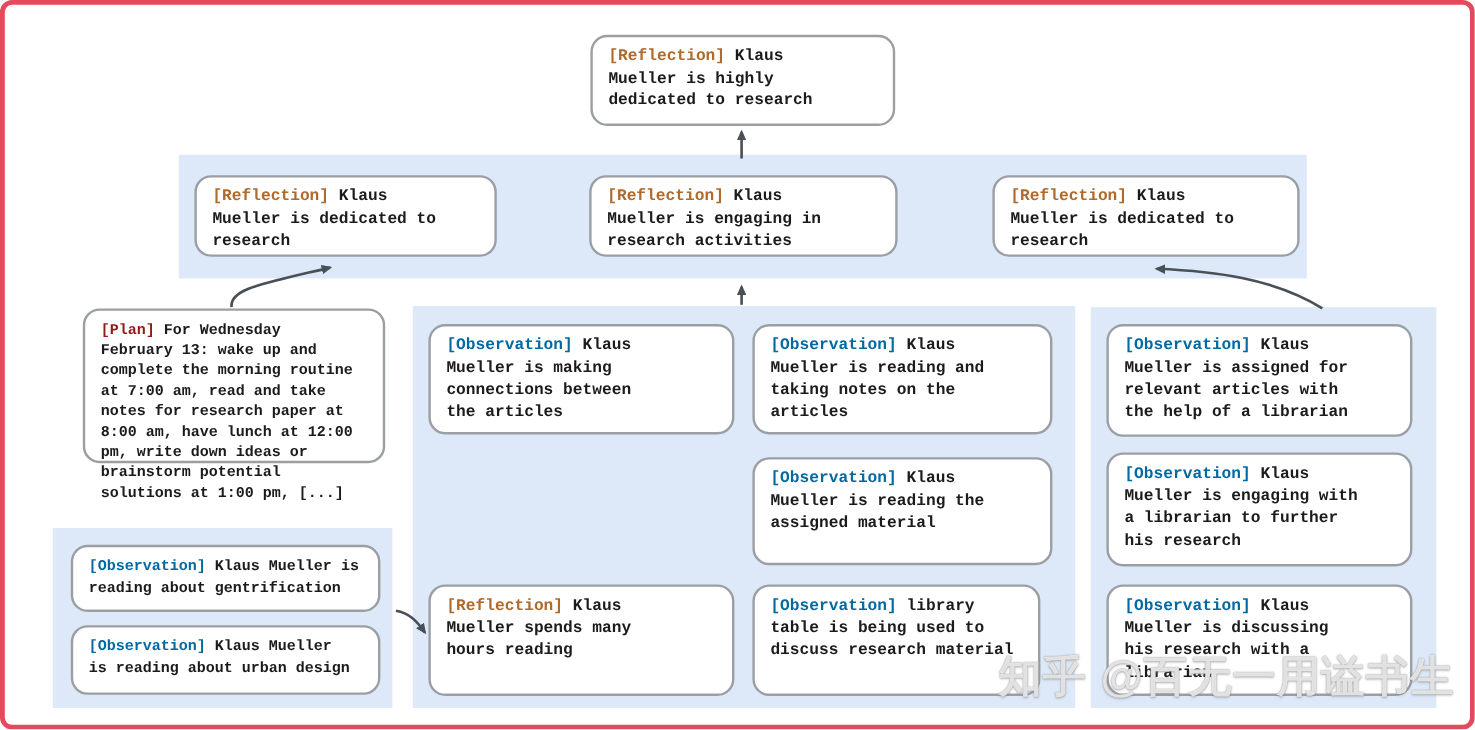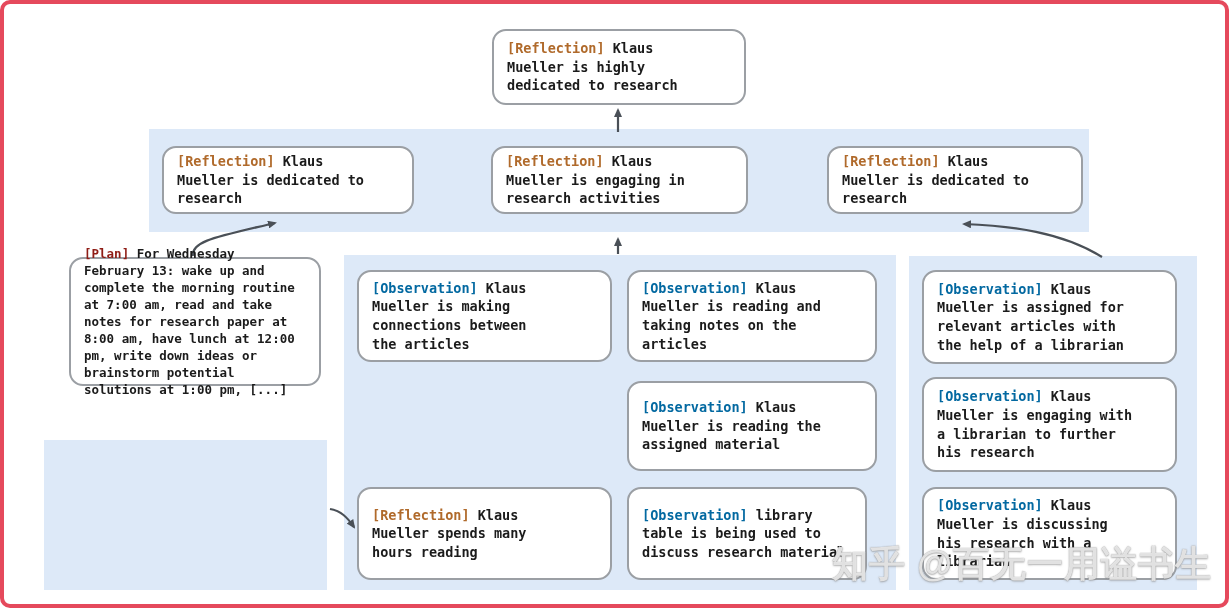--- a/index.html
+++ b/index.html
@@ -5,22 +5,22 @@
   html,body{margin:0;padding:0;background:#fff;}
   #stage{
     position:relative;width:1229px;height:608px;background:#ffffff;
     border:4px solid #e5495c;border-radius:10px;box-sizing:border-box;
     overflow:hidden;font-family:"DejaVu Sans Mono","Liberation Mono",monospace;
   }
   .panel{position:absolute;background:#dde9f8;}
   .node{
     position:absolute;background:#ffffff;border:2px solid #9b9fa4;border-radius:14px;
     box-sizing:border-box;padding:8px 13px;color:#1b1b1b;font-weight:bold;
-    display:flex;flex-direction:column;justify-content:center;
-    font-size:13.5px;line-height:1.38;
+    display:flex;flex-direction:column;justify-content:flex-start;
+    font-size:13.5px;line-height:1.38;font-family:Liberation Mono, monospace;
   }
   .node .txt{white-space:pre-line;}
   .tag-reflection{color:#b06a2b;}
   .tag-plan{color:#8f1d16;}
   .tag-observation{color:#0369a1;}
   .fs-plan{font-size:12.5px;line-height:1.36;}
   .fs-small{font-size:11px;line-height:1.5;}
   .fs-left{font-size:12.5px;line-height:1.4;}
   #arrows{position:absolute;left:0;top:0;pointer-events:none;}
   #watermark{
@@ -83,20 +83,28 @@
 February 13: wake up and
 complete the morning routine
 at 7:00 am, read and take
 notes for research paper at
 8:00 am, have lunch at 12:00
 pm, write down ideas or
 brainstorm potential
 solutions at 1:00 pm, [...]</span></div>
   </div>
 
+  <div class="node fs-left" style="left:55px;top:450px;width:258px;height:56px;">
+    <div><span class="tag-observation">[Observation]</span> <span class="txt">Klaus Mueller is
+reading about gentrification</span></div>
+  </div>
+  <div class="node fs-left" style="left:55px;top:517px;width:258px;height:58px;">
+    <div><span class="tag-observation">[Observation]</span> <span class="txt">Klaus Mueller
+is reading about urban design</span></div>
+  </div>
 
   <div class="node" style="left:353px;top:266px;width:255px;height:92px;">
     <div><span class="tag-observation">[Observation]</span> <span class="txt">Klaus
 Mueller is making
 connections between
 the articles</span></div>
   </div>
   <div class="node" style="left:353px;top:483px;width:255px;height:93px;">
     <div><span class="tag-reflection">[Reflection]</span> <span class="txt">Klaus
 Mueller spends many

